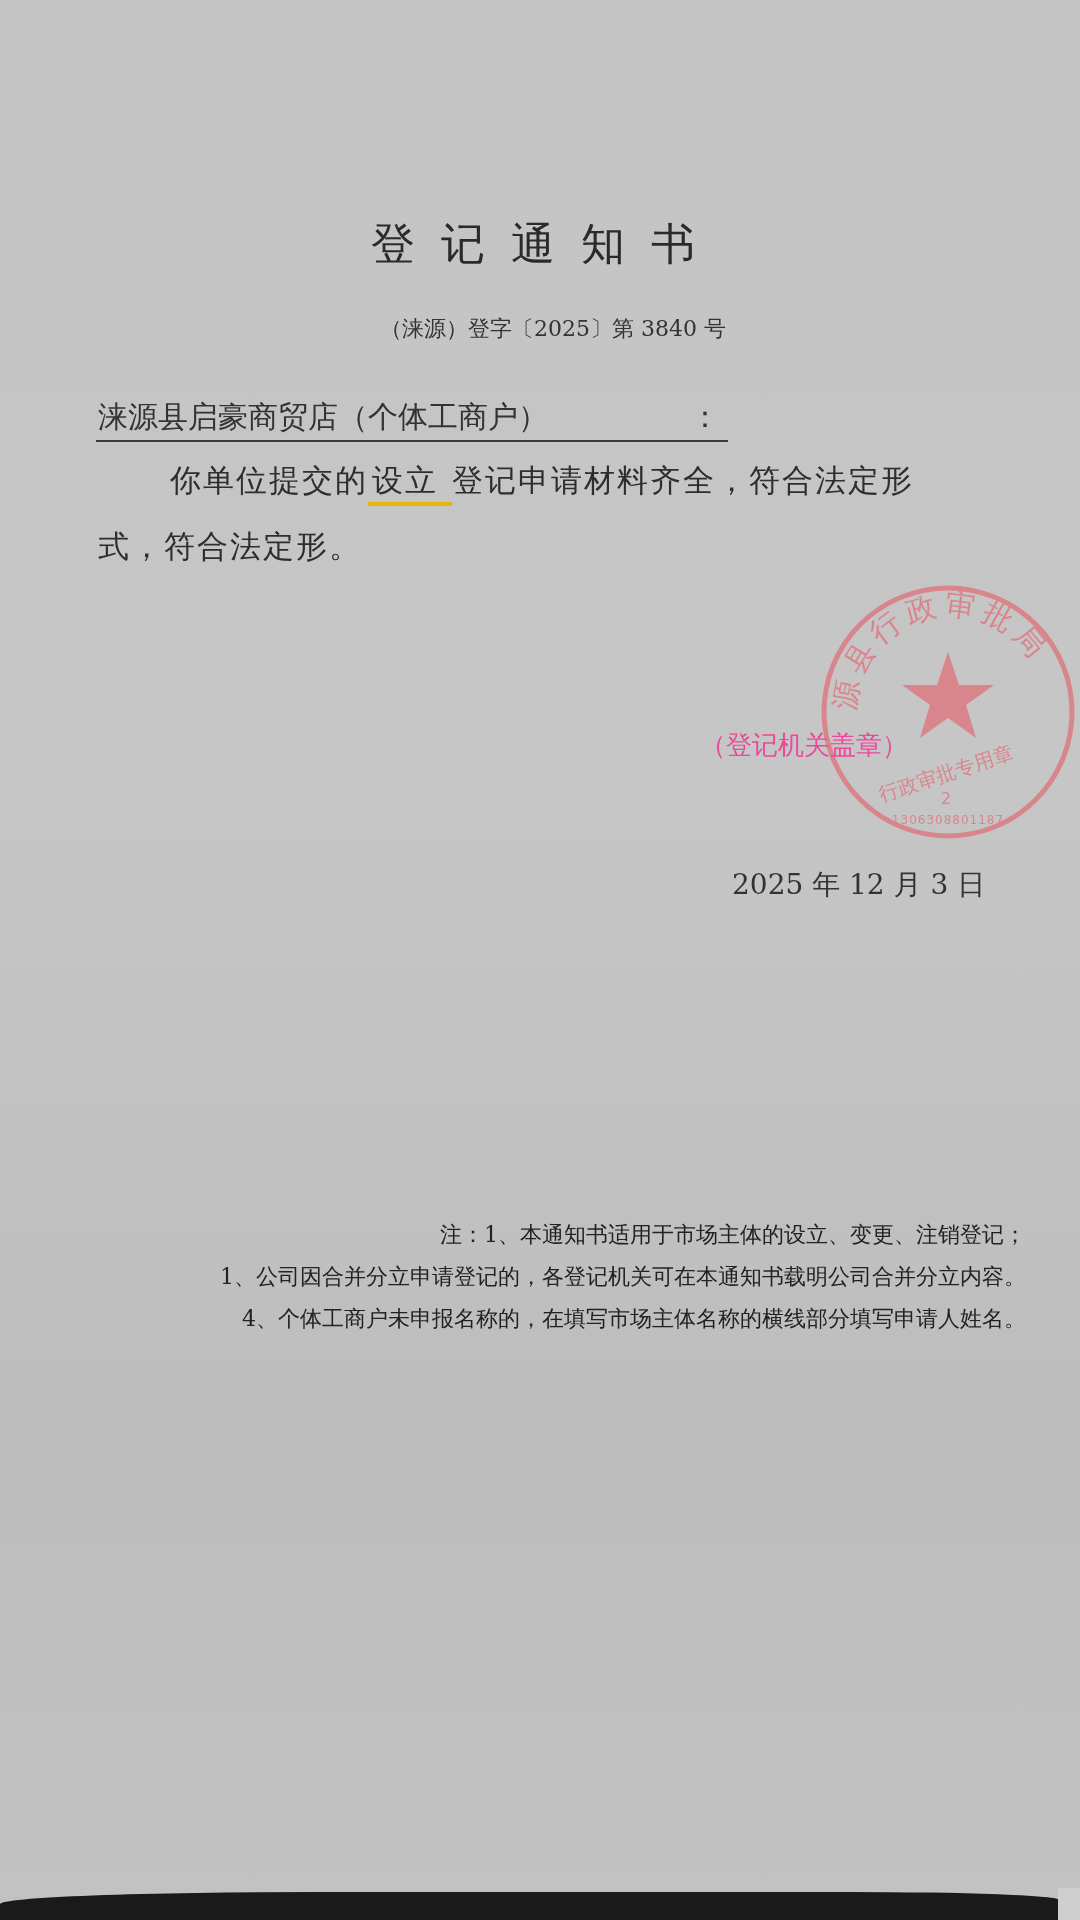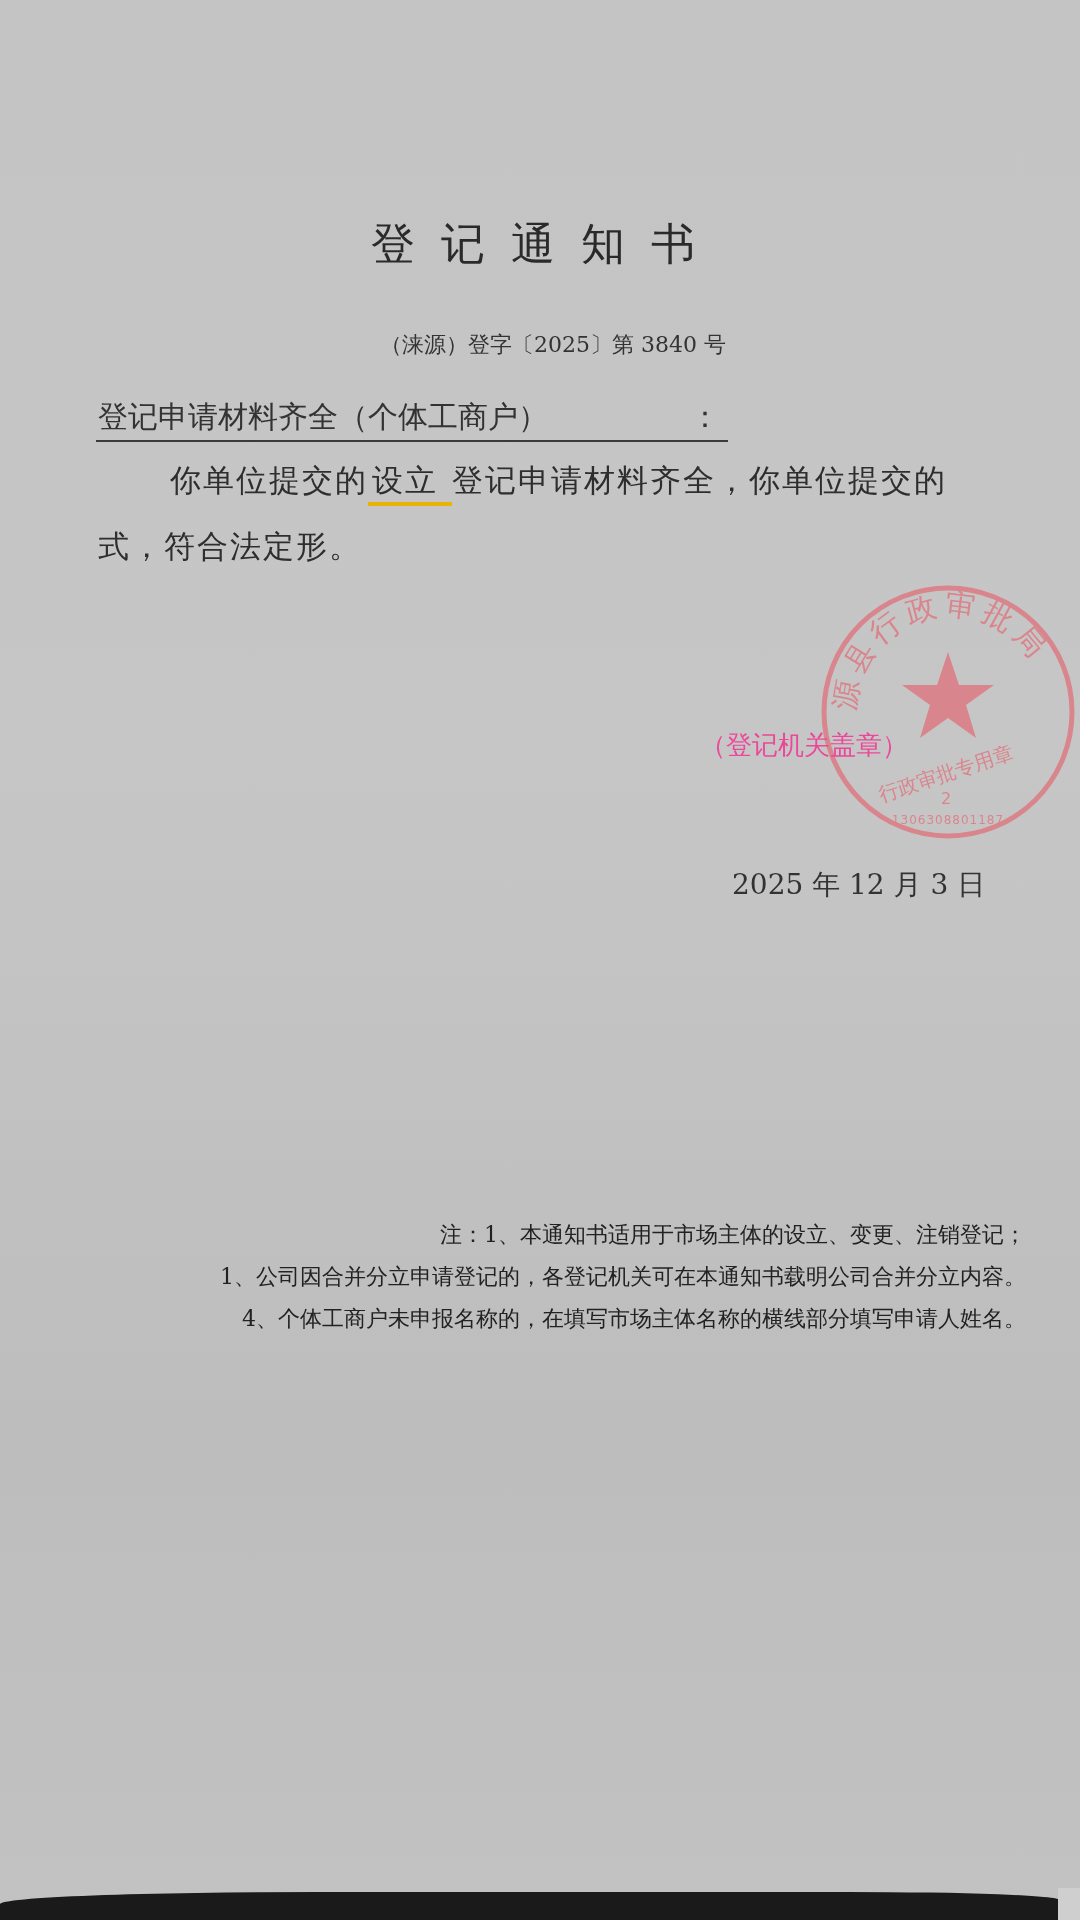--- a/index.html
+++ b/index.html
@@ -2,21 +2,21 @@
 <html><head>
 <meta charset="utf-8">
 <style>
   html,body{margin:0;padding:0;}
   body{width:1080px;height:1920px;position:relative;overflow:hidden;
     background:linear-gradient(180deg,#c4c4c4 0%,#c6c6c6 40%,#bdbdbd 75%,#c2c2c2 100%);
     font-family:"DejaVu Serif","Liberation Serif",serif;color:#2e2e2e;}
   .abs{position:absolute;white-space:nowrap;}
   .title{left:0;width:1080px;text-align:center;top:215px;font-size:44px;letter-spacing:26px;
     font-family:"DejaVu Sans","Liberation Sans",sans-serif;color:#2a2a2a;padding-left:12px;box-sizing:border-box;}
-  .ref{left:380px;top:314px;font-size:22px;color:#333;margin-top:16px;}
+  .ref{left:380px;top:314px;font-size:22px;color:#333;}
   .addressee{left:96px;top:397px;font-size:30px;color:#333;border-bottom:2px solid #3a3a3a;padding:0 30px 2px 2px;width:600px;}
   .addressee .colon{position:absolute;right:8px;top:0;}
   .body-line{font-size:31px;color:#2e2e2e;letter-spacing:2px;}
   .l1{left:170px;top:460px;}
   .l2{left:98px;top:526px;}
   .fill{display:inline-block;border-bottom:4px solid #eab308;padding:0 14px 0 4px;}
   .seal-label{left:700px;top:728px;font-size:26px;color:#ec4899;z-index:2;}
   .date{left:732px;top:866px;font-size:28px;color:#333;}
   .notes{left:96px;top:1214px;font-size:22px;color:#222;line-height:42px;white-space:normal;width:930px;
     font-family:"DejaVu Serif","Liberation Serif",serif;text-align:right;}
@@ -28,26 +28,26 @@
   .bottom-right{position:absolute;left:1058px;top:1888px;width:22px;height:40px;background:#cfcfcf;}
 </style>
 </head>
 <body>
 
 <div>
   <div class="abs title">登记通知书</div>
   <div class="abs ref">（涞源）登字〔2025〕第 3840 号</div>
 
   <div class="abs addressee">
-    <span>登记申请材料齐全（个体工商户）</span>
+    <span>涞源县启豪商贸店（个体工商户）</span>
     <span class="colon">：</span>
   </div>
 
   <div class="abs body-line l1">
-    <span>你单位提交的</span><span class="fill">设立</span><span>登记申请材料齐全，你单位提交的</span>
+    <span>你单位提交的</span><span class="fill">设立</span><span>登记申请材料齐全，符合法定形</span>
   </div>
   <div class="abs body-line l2">式，符合法定形。</div>
 
   <svg class="seal" viewBox="0 0 260 260">
     <defs>
       <path id="arcTop" d="M 40 150 A 95 95 0 1 1 225 150"></path>
     </defs>
     <circle cx="130" cy="130" r="124" fill="none" stroke="#e0707a" stroke-width="5"></circle>
     <polygon points="130,70 141,103 176,103 148,123 158,156 130,136 102,156 112,123 84,103 119,103" fill="#e0707a"></polygon>
     <text font-size="30" fill="#e0707a" font-family="DejaVu Sans, sans-serif">

